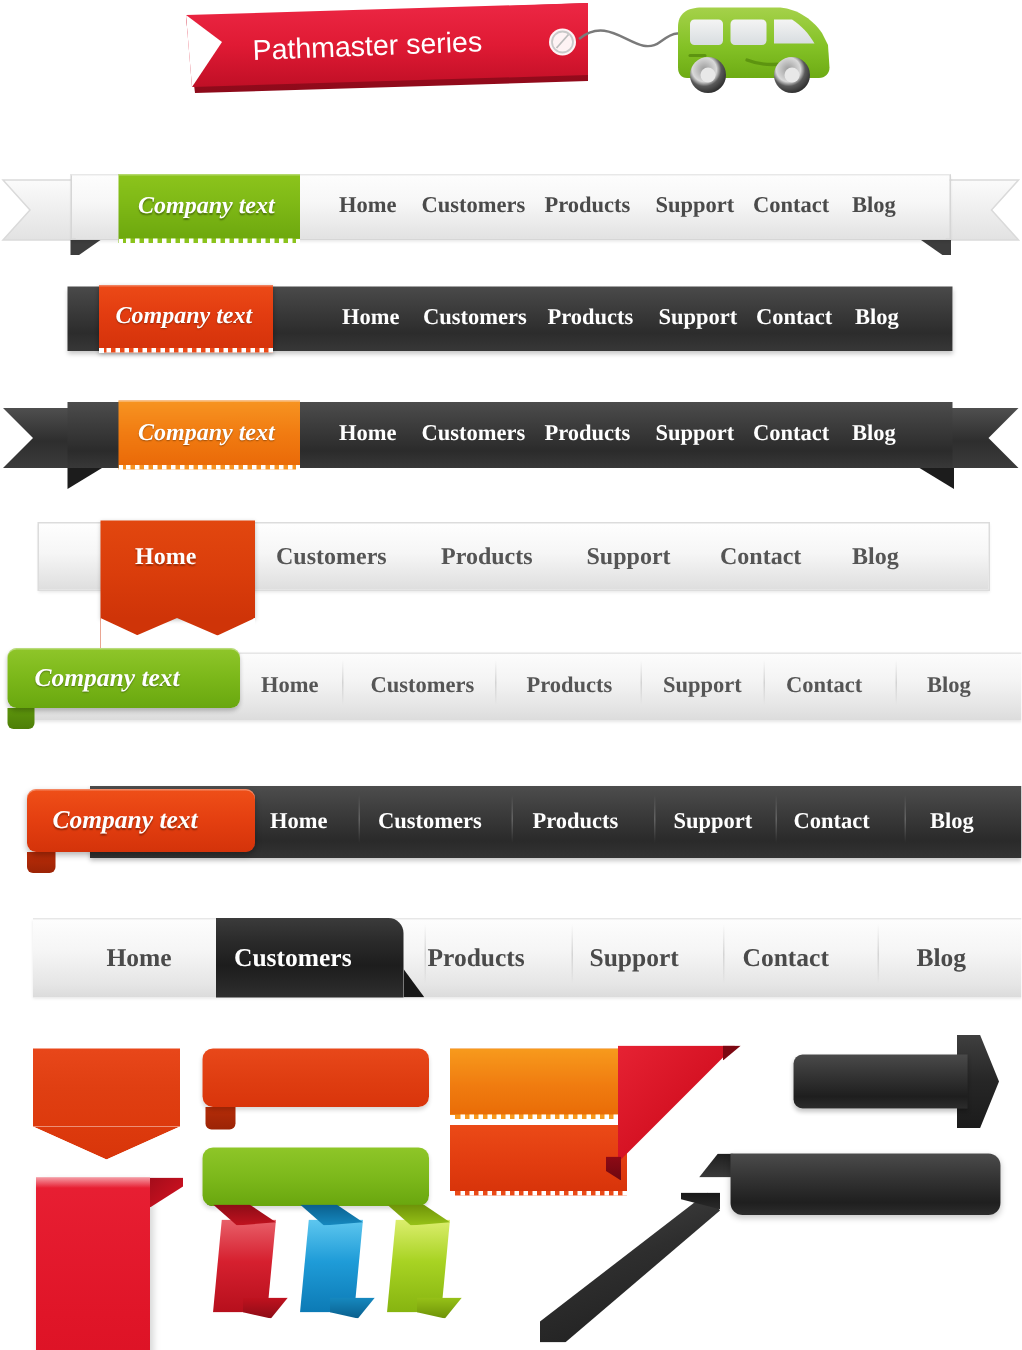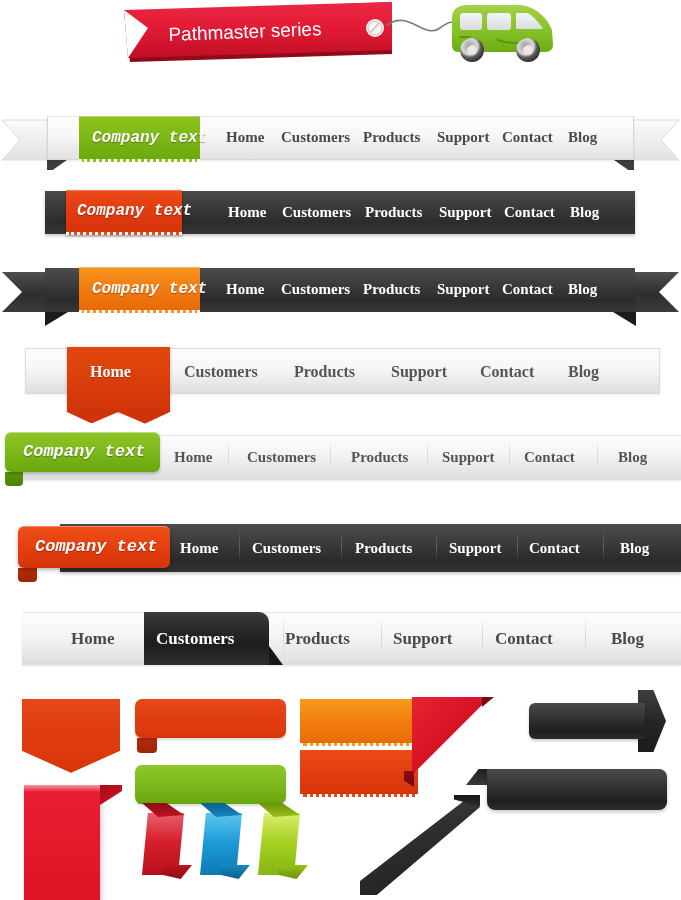--- a/index.html
+++ b/index.html
@@ -12,21 +12,21 @@
 
   
   .abs{position:absolute;}
   .nav-label{
     font-family:"Liberation Serif", serif;
     font-weight:bold;
     white-space:nowrap;
     letter-spacing:0px;
   }
   .company-label{
-    font-family:Liberation Mono, monospace;
+    font-family:Liberation Serif, serif;
     font-weight:bold;font-style:italic;
     color:#ffffff;white-space:nowrap;
     text-shadow:0 1px 1px rgba(0,0,0,.35);
   }
 
   
   #banner{left:0;top:0;width:681px;height:92px;}
   .banner-text{
     position:absolute;left:168px;top:24px;
     font-family:"Liberation Sans", sans-serif;

